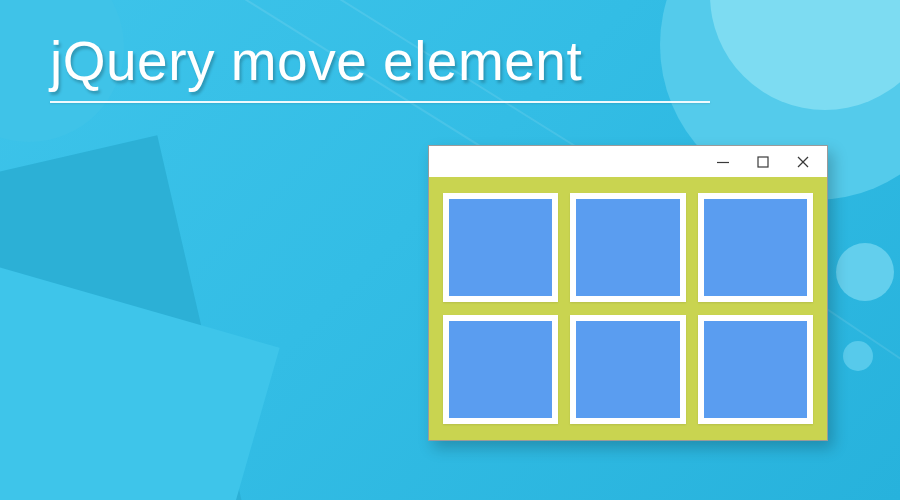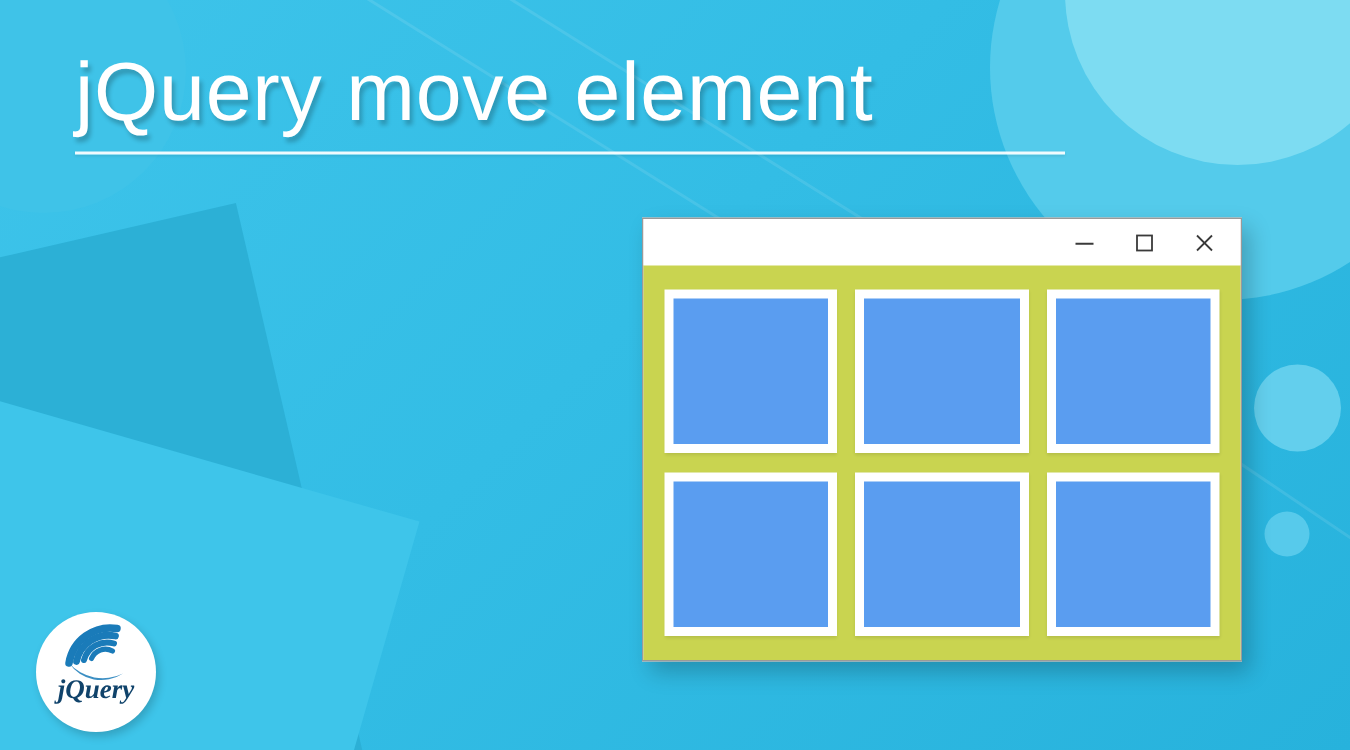--- a/index.html
+++ b/index.html
@@ -269,29 +269,15 @@
       <div class="grid-cell">
         <div class="grid-cell-inner"></div>
       </div>
       <div class="grid-cell">
         <div class="grid-cell-inner"></div>
       </div>
     </div>
 
   </div>
 
-  <div class="jq-logo">
-    <span>
-      <svg width="80" height="80" viewBox="0 0 80 80">
-        <g fill="none" stroke="#1a7bb9" stroke-linecap="round">
-          <path d="M22 34 A28 28 0 0 1 54 11" stroke-width="5"></path>
-          <path d="M27 33 A22 22 0 0 1 53 16" stroke-width="4.5"></path>
-          <path d="M32 32 A16 16 0 0 1 52 21" stroke-width="4"></path>
-          <path d="M37 31 A10 10 0 0 1 51 26" stroke-width="3.4"></path>
-        </g>
-        <path d="M22 34 A26 26 0 0 0 58 41 A30 30 0 0 1 22 34 Z" fill="#1a7bb9" opacity="0.85"></path>
-        <text x="40" y="57" text-anchor="middle" font-family="&quot;Liberation Serif&quot;, serif" font-size="18" font-weight="bold" font-style="italic" fill="#10436b">jQuery</text>
-      </svg>
-    </span>
-  </div>
 
 
 </div>
 
 </body></html>

